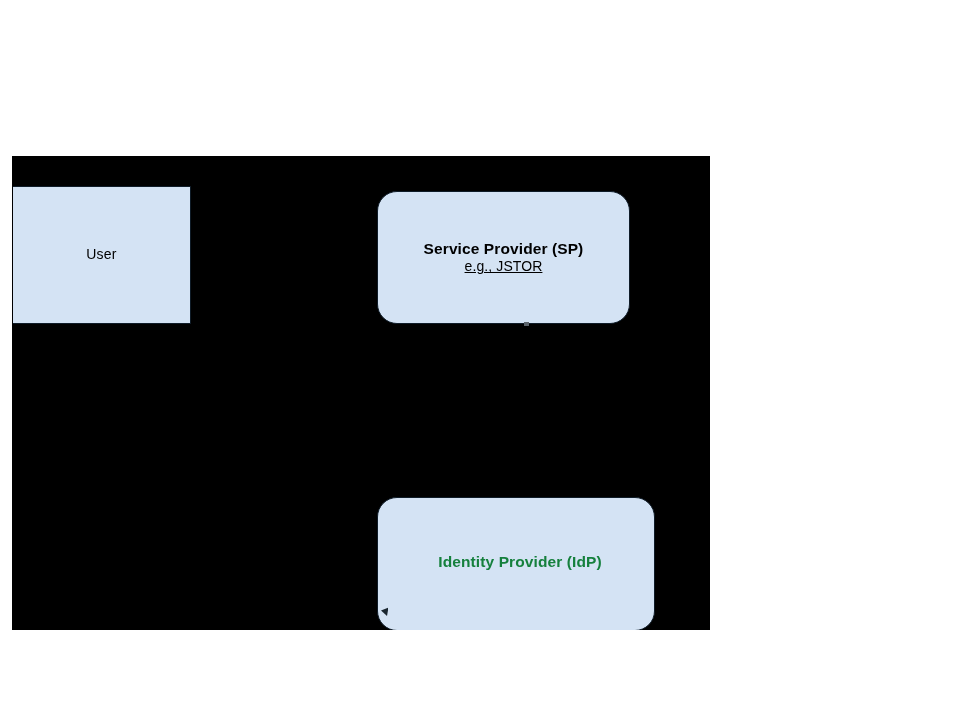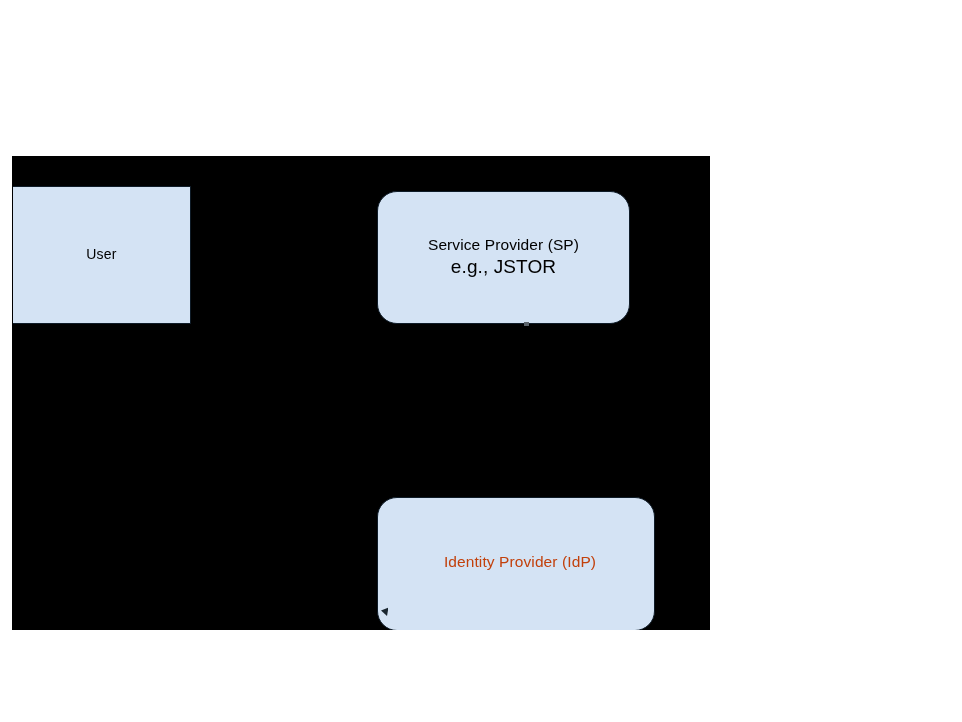--- a/index.html
+++ b/index.html
@@ -47,30 +47,31 @@
     display: flex;
     flex-direction: column;
     align-items: center;
     justify-content: center;
     text-align: center;
     color: #000000;
     line-height: 1.22;
   }
 
   .node .title {
-    font-weight: normal;
+    font-weight: bold;
     font-size: 15.5px;
     letter-spacing: 0.1px;
     white-space: nowrap;
   }
 
   .node .subtitle {
     font-weight: normal;
-    font-size: 19px;
+    font-size: 14px;
     letter-spacing: 0.1px;
+    text-decoration: underline;
   }
 
   .node .plain {
     font-weight: normal;
     font-size: 14px;
     letter-spacing: 0.2px;
   }
 
   
   #node-user {
@@ -137,21 +138,21 @@
       </div>
     </div>
 
     <div class="node" id="node-sp" style="background: rgb(212, 227, 244); border-color: rgb(15, 28, 40); color: rgb(0, 0, 0);">
       <div class="node-text-wrap">
         <div class="title">Service Provider (SP)</div>
         <div class="subtitle">e.g., JSTOR</div>
       </div>
     </div>
 
-    <div class="node" id="node-idp" style="background: rgb(212, 227, 244); border-color: rgb(15, 28, 40); color: #c2410c; padding-left: 8px;">
+    <div class="node" id="node-idp" style="background: rgb(212, 227, 244); border-color: rgb(15, 28, 40); color: #15803d; padding-left: 8px;">
       <div class="node-text-wrap">
         <div class="title">Identity Provider (IdP)</div>
       </div>
     </div>
 
     <div id="connector-sp-stub" style="background: rgb(92, 100, 108);"></div>
 
     <div id="connector-idp-arrowhead">
       <svg width="16" height="16" viewBox="0 0 16 16" aria-hidden="true">
         <path d="M15 15 L16.5 6.5 L9 9.5 Z" fill="#1a2630"></path>

